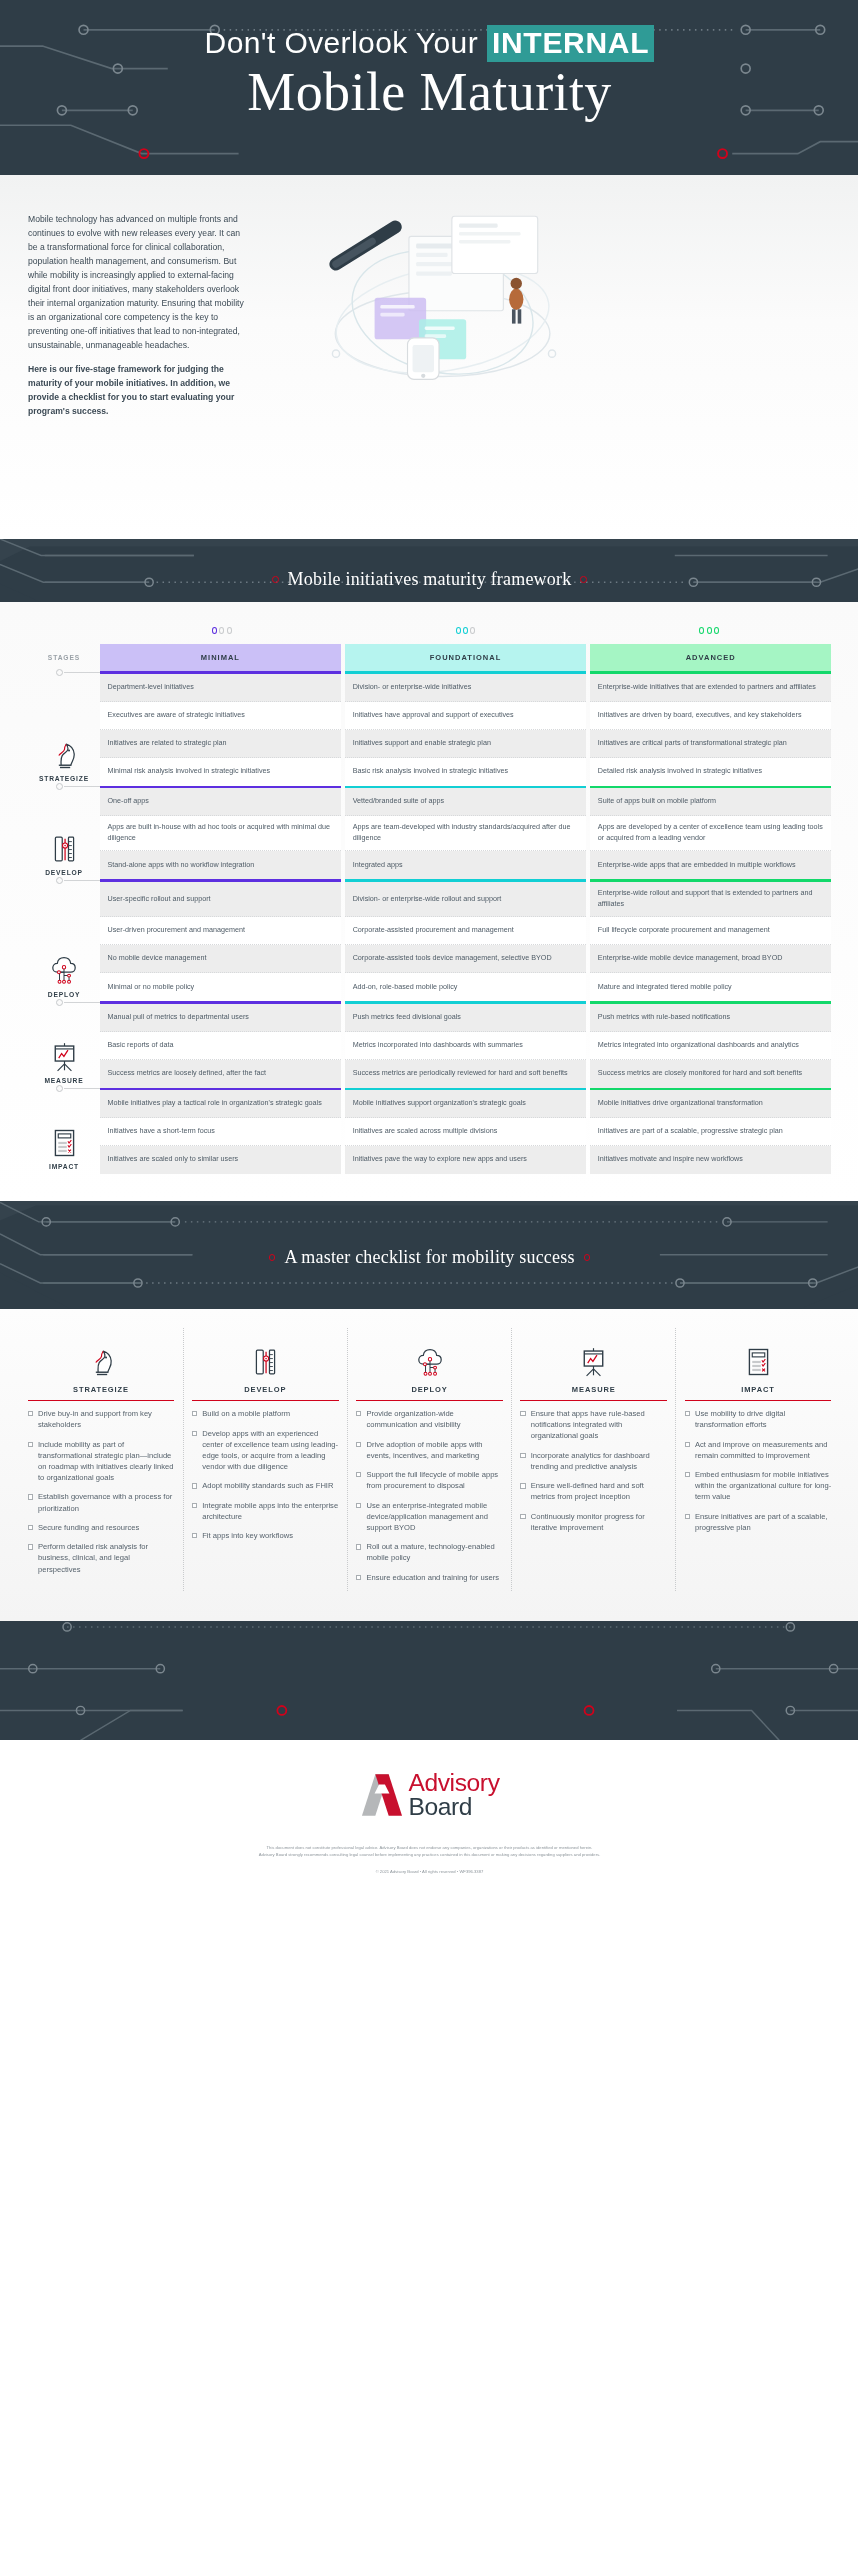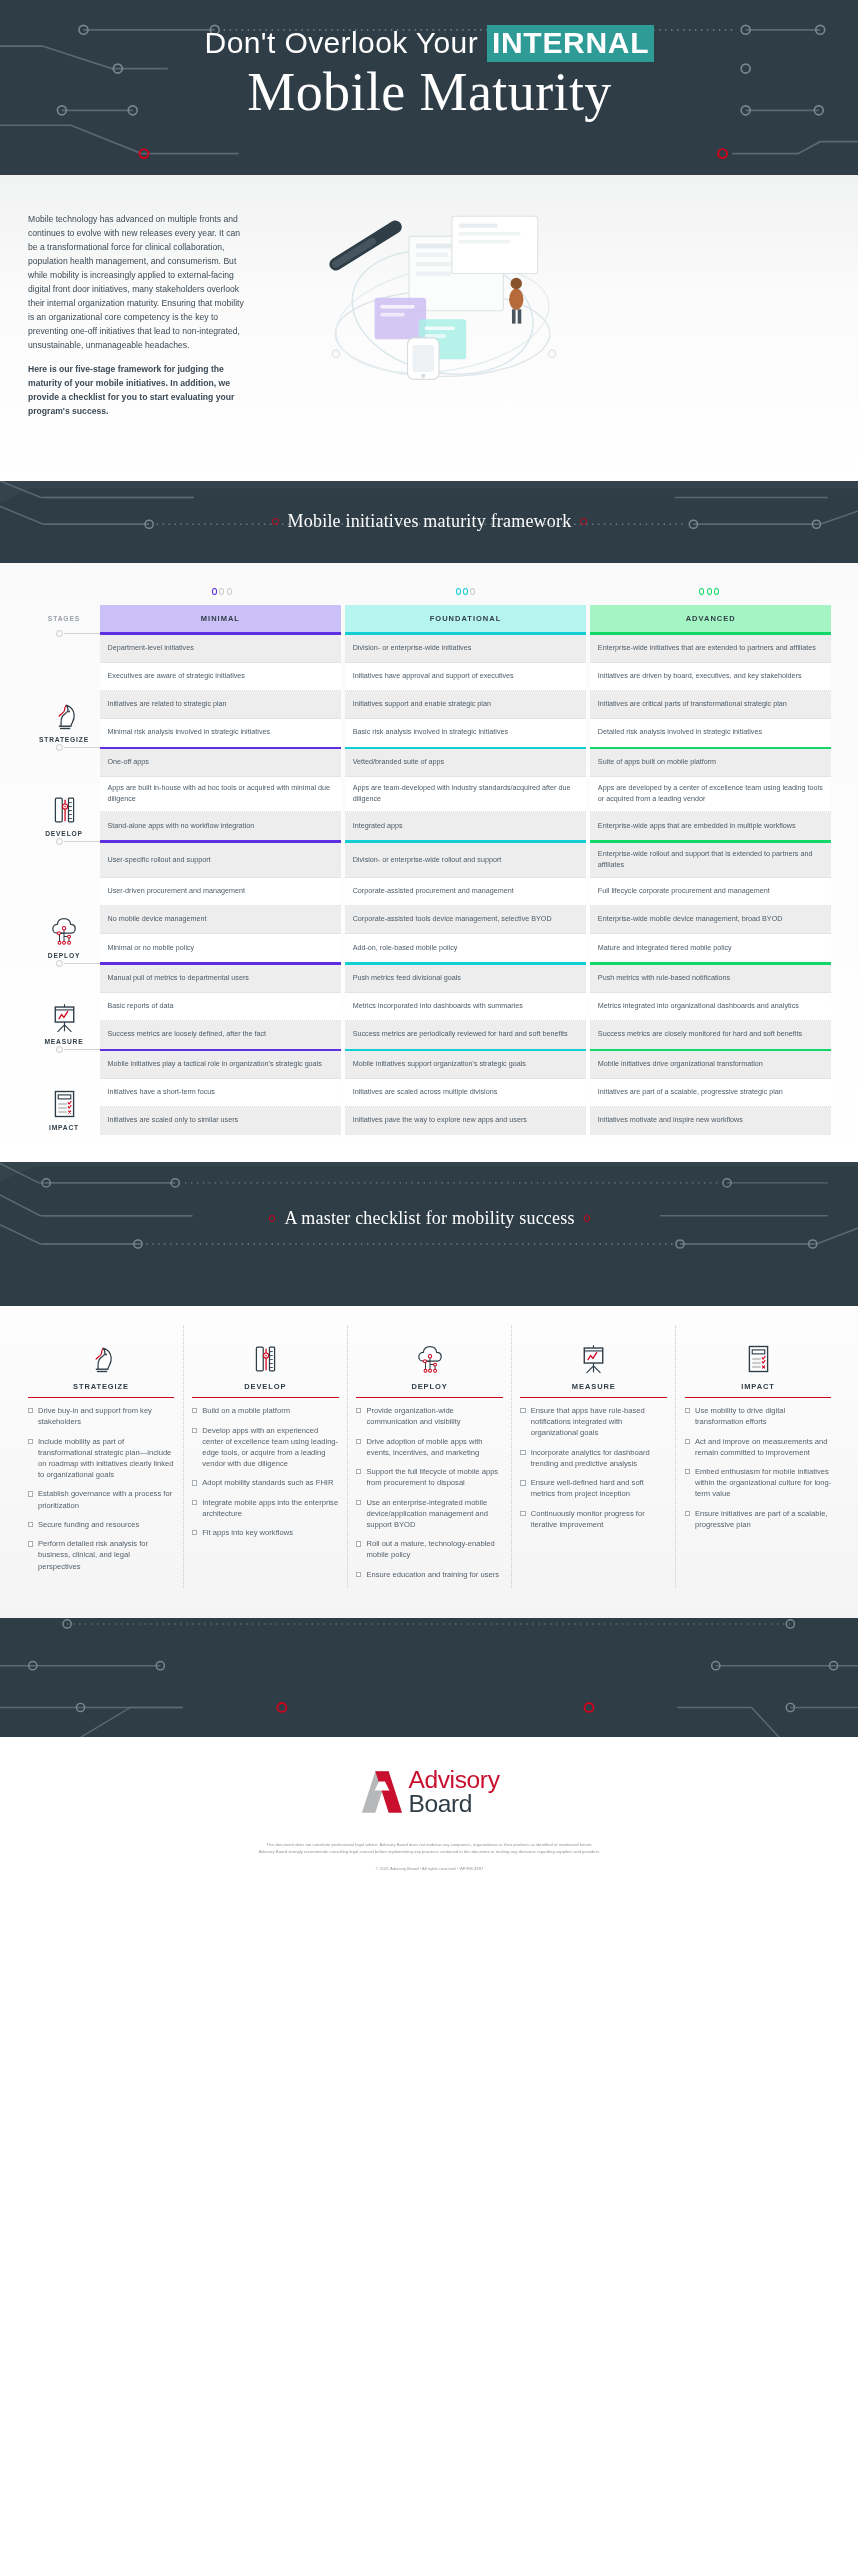--- a/index.html
+++ b/index.html
@@ -34,34 +34,34 @@
   .hero-line2 {
     font-family: "Liberation Serif", serif;
     font-size: 54px; color: #ffffff; line-height: 1.02;
     margin-top: 3px; letter-spacing: 0.4px;
   }
 
   
   #intro {
     position: relative;
     background: linear-gradient(180deg,#f1f2f2 0%, #fbfbfb 40%, #ffffff 100%);
-    height: 306px;
+    height: 364px;
     padding: 0;
   }
   .intro-wrap { display: flex; padding: 37px 28px 0 28px; gap: 7.5px; }
   .intro-text { width: 224px; }
   .intro-text p {
     font-size: 8.6px; line-height: 1.63; color: #3c4a55;
   }
   .intro-text p.bold { font-weight: bold; margin-top: 9.7px; }
   .intro-art { flex: 1; position: relative; height: 179px; }
 
   
   .banner {
-    position: relative; background: #2f3d47; height: 82px;
+    position: relative; background: #2f3d47; height: 63px;
     overflow: hidden;
   }
   .banner-title {
     position: relative; z-index: 5; text-align: center;
     font-family: "Liberation Serif", serif; color: #fff;
     font-size: 18px; padding-top: 30px; letter-spacing: 0.2px;
   }
   .node-red {
     display: inline-block; width: 6.7px; height: 6.7px; border-radius: 50%;
     border: 1.5px solid #d0021b; vertical-align: middle; margin: 0 9px 2.2px 9px;
@@ -512,21 +512,21 @@
           <div class="trow shade">
             <div class="tcell">Initiatives are scaled only to similar users</div>
             <div class="tcell">Initiatives pave the way to explore new apps and users</div>
             <div class="tcell">Initiatives motivate and inspire new workflows</div>
           </div>
         </div>
       </div>
     </div>
 </section>
 
-<section class="banner" style="height:144px">
+<section class="banner" style="height:108px">
   <svg class="circuit" viewBox="0 0 1152 150" preserveAspectRatio="none">
     <polygon points="0,0 1152,0 1152,112 1060,150 105,150 0,96" fill="#2f3d47"></polygon>
     <polygon points="0,0 1152,0 1152,6 48,6 0,26" fill="#35434d"></polygon>
     <g stroke="#5b6972" stroke-width="2" fill="none">
       <line x1="62" y1="28" x2="235" y2="28"></line>
       <line x1="975" y1="28" x2="1110" y2="28"></line>
       <polyline points="0,2 52,28 235,28"></polyline>
       <line x1="58" y1="72" x2="258" y2="72"></line>
       <polyline points="0,44 54,72 258,72"></polyline>
       <line x1="885" y1="72" x2="1110" y2="72"></line>

